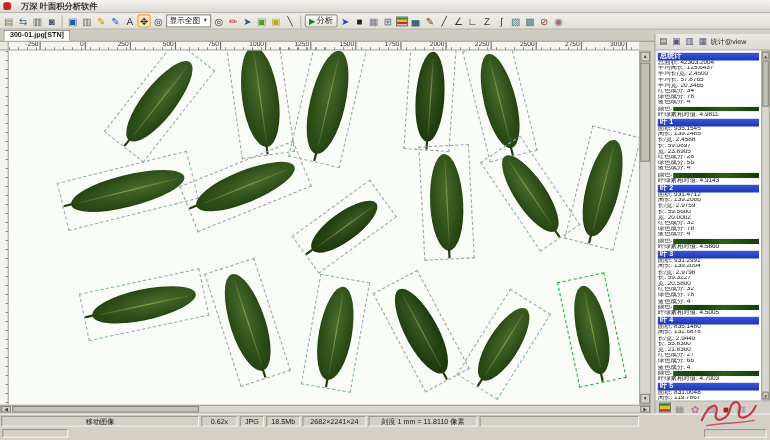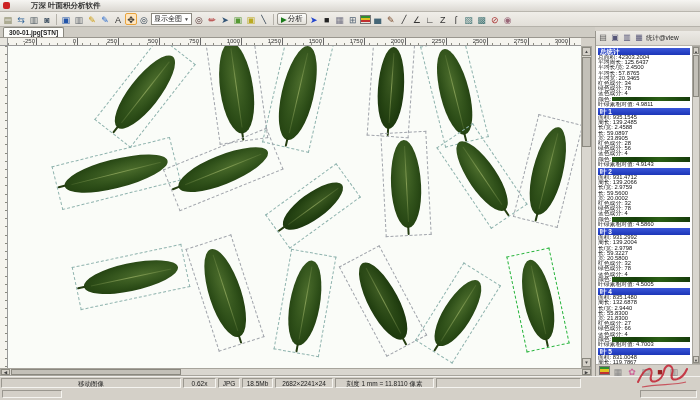--- a/index.html
+++ b/index.html
@@ -2,21 +2,21 @@
 <html><head>
 <meta charset="utf-8">
 <style>
   * { margin:0; padding:0; box-sizing:border-box; }
   html,body { width:700px; height:400px; overflow:hidden; }
   body { font-family:"Liberation Sans", sans-serif; background:#d4d0c8; position:relative; }
 
   
   #titlebar { position:absolute; left:0; top:0; width:700px; height:12px;
     background:linear-gradient(#f6f5f2,#dbd8d2); border-bottom:1px solid #b9b6ae;
-    display:flex; align-items:center; gap:21px; padding:0 3px; }
+    display:flex; align-items:center; gap:9px; padding:0 3px; }
   #app-icon { width:7px; height:7px; background:#cc2222; border-radius:2px; flex:0 0 auto; }
   #title-text { font-size:7.5px; font-weight:bold; color:#333; white-space:nowrap; }
 
   #toolbar { position:absolute; left:0; top:12px; width:700px; height:15px;
     background:linear-gradient(#f0eee9,#e2dfd8); border-bottom:1px solid #b5b2aa;
     display:flex; align-items:center; gap:1px; padding:0 2px; overflow:hidden; }
   .tbicon { width:12px; height:12px; font-size:9px; line-height:12px; text-align:center;
     border:1px solid transparent; border-radius:2px; overflow:hidden; white-space:nowrap; }
   .tbicon.hl { border-color:#e8a33d; background:#ffe6bf; }
   .tbsep { width:1px; height:11px; background:#b5b2aa; margin:0 2px; flex:0 0 auto; }

